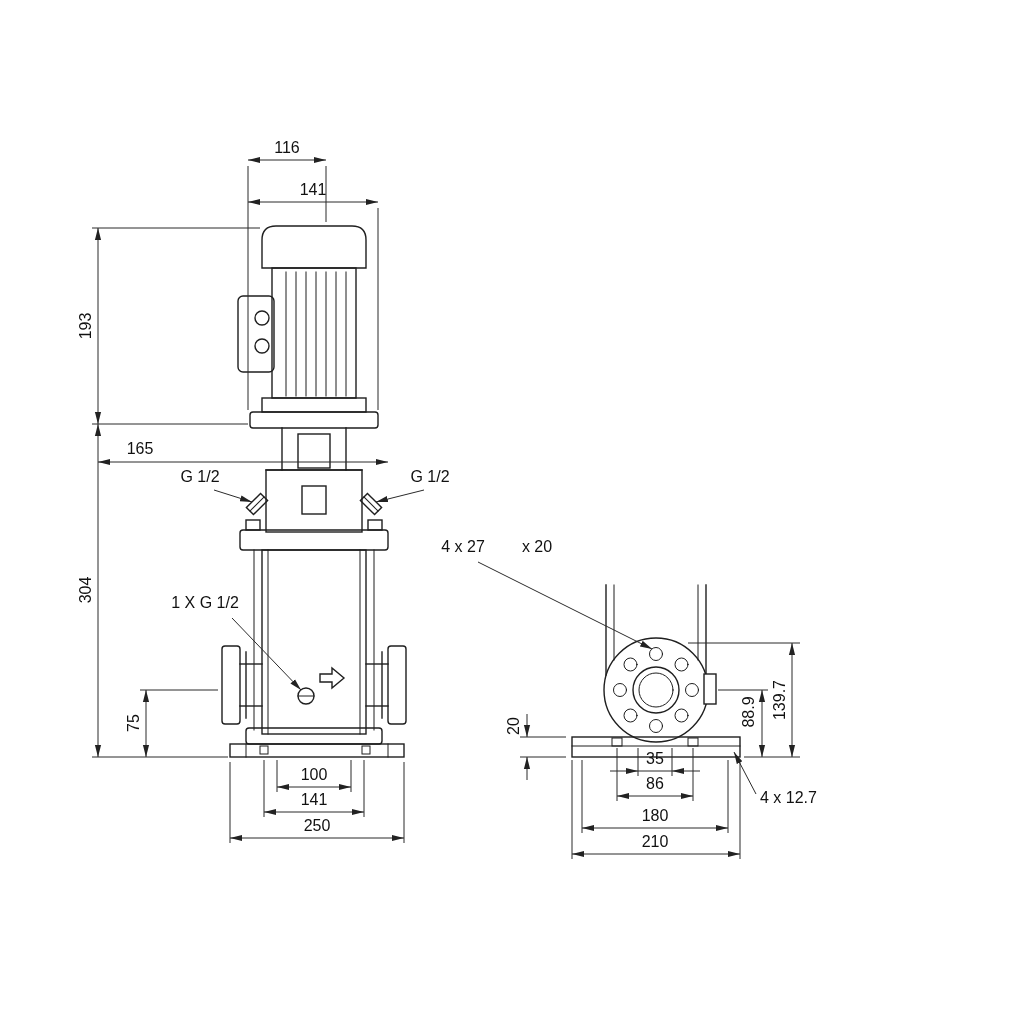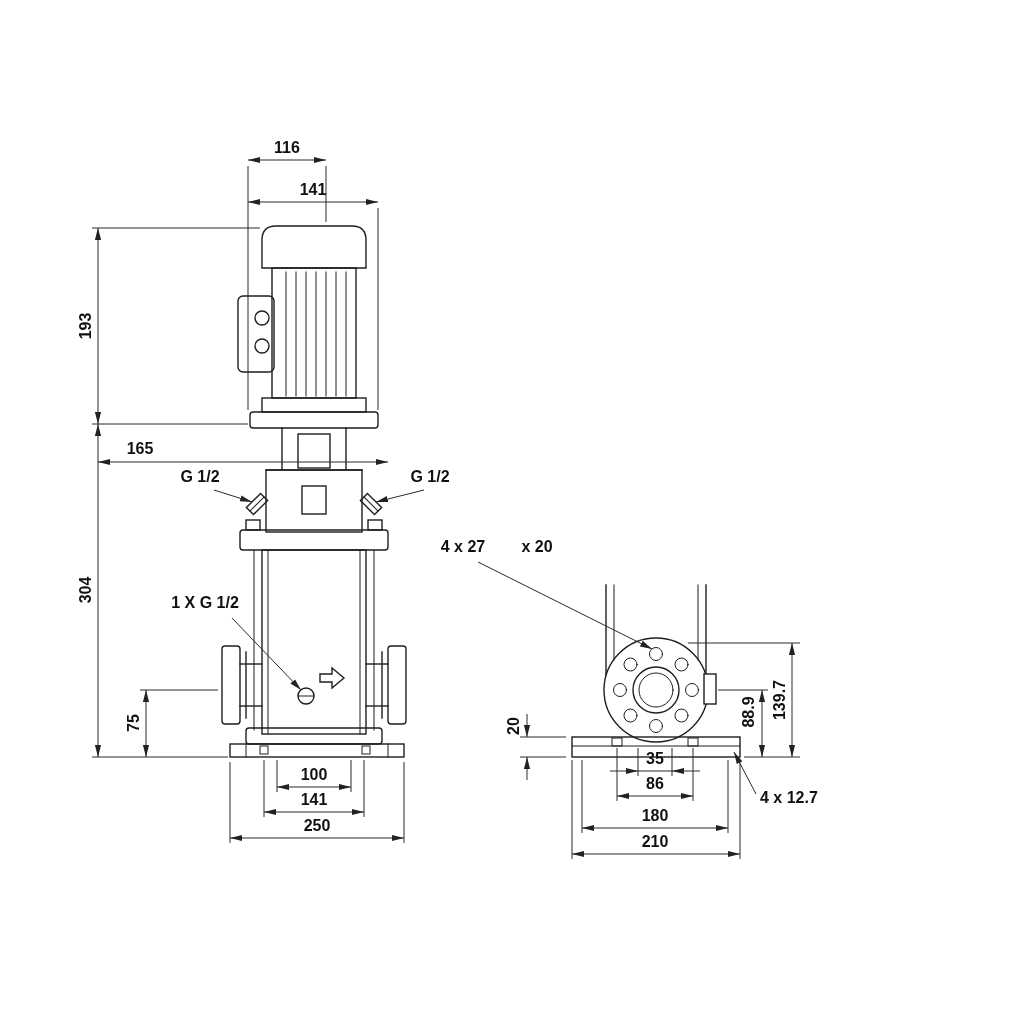--- a/index.html
+++ b/index.html
@@ -1,17 +1,17 @@
 <!DOCTYPE html>
 <html><head>
 <meta charset="utf-8">
 <style>
   html,body{margin:0;padding:0;background:#ffffff;}
   .stage{position:relative;width:1024px;height:1024px;background:#fff;overflow:hidden;
-         font-family:"Liberation Sans",sans-serif;font-weight:bold;}
+         font-family:"Liberation Sans",sans-serif;}
   svg{display:block;}
   .obj{stroke:#1f1f1f;stroke-width:1.4;fill:none;stroke-linecap:square;}
   .obj-thin{stroke:#1f1f1f;stroke-width:1;fill:none;}
   .dim{stroke:#2b2b2b;stroke-width:1;fill:none;}
   .ext{stroke:#2b2b2b;stroke-width:1;fill:none;}
   text.lab{font-family:"Liberation Sans",sans-serif;font-size:16px;fill:#111;}
 </style>
 </head>
 <body>
 

